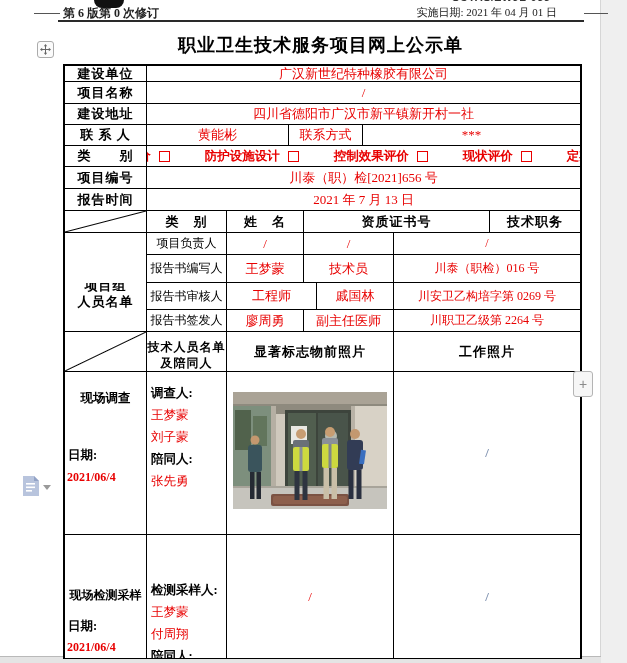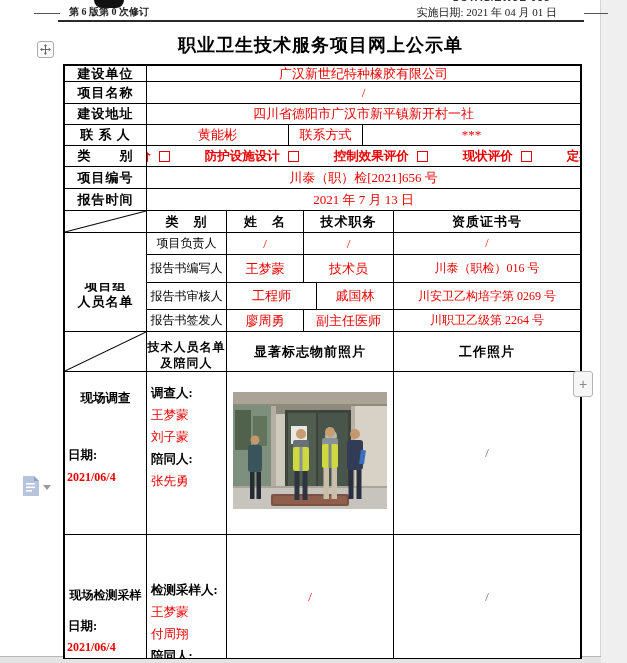--- a/index.html
+++ b/index.html
@@ -18,21 +18,21 @@
   .move-handle{
     position:absolute;left:37px;top:41px;width:17px;height:17px;background:#fbfbfb;
     border:1px solid #ababab;border-radius:3px;box-sizing:border-box;z-index:20;
     display:flex;align-items:center;justify-content:center;
   }
   .comment-icon{position:absolute;left:21px;top:475px;z-index:20;}
   .comment-caret{position:absolute;left:43px;top:485px;width:0;height:0;border-left:4px solid transparent;border-right:4px solid transparent;border-top:5px solid #9a9a9a;}
   
   .hdr-code{position:absolute;left:452px;top:-9px;width:130px;font-size:11px;font-weight:bold;color:#333;letter-spacing:.5px;font-family:"Liberation Sans",sans-serif;}
   .hdr-logo{position:absolute;left:94px;top:0;width:30px;height:8px;background:#111;border-radius:0 0 15px 15px;}
-  .hdr-left{position:absolute;left:69px;top:5px;font-size:10px;font-weight:bold;color:#222;}
+  .hdr-left{position:absolute;left:63px;top:5px;font-size:12px;font-weight:bold;color:#222;}
   .hdr-right{position:absolute;right:70px;top:5px;font-size:11px;font-weight:normal;color:#222;}
   .hdr-rule{position:absolute;left:58px;top:20px;width:526px;height:2px;background:#2a2a2a;}
   .hdr-dash-l{position:absolute;left:34px;top:13px;width:26px;height:1px;background:#555;}
   .hdr-dash-r{position:absolute;left:584px;top:13px;width:24px;height:1px;background:#555;}
   .doc-title{position:absolute;left:63px;top:33px;width:515px;text-align:center;font-size:18px;font-weight:bold;color:#000;letter-spacing:1px;}
   
   .tbl{position:absolute;left:63px;top:64px;width:515px;border:2px solid #000;border-bottom:none;box-sizing:content-box;background:#fff;}
   .r{display:flex;width:515px;}
   .c{
     box-sizing:border-box;border-right:1px solid #000;border-bottom:1px solid #000;
@@ -162,22 +162,22 @@
 
   <div class="r" style="height:22px">
     <div class="c w82 lbl">报告时间</div>
     <div class="c w433 red">2021 年 7 月 13 日</div>
   </div>
 
   <div class="r" style="height:22px">
     <div class="c w82 diag"></div>
     <div class="c w80 lbl">类　别</div>
     <div class="c w77 lbl">姓　名</div>
+    <div class="c w186 lbl">资质证书号</div>
     <div class="c w90 lbl">技术职务</div>
-    <div class="c w186 lbl">资质证书号</div>
   </div>
 
   <div class="r" style="height:22px">
     <div class="c w82" style="border-bottom:none"></div>
     <div class="c w80 small">项目负责人</div>
     <div class="c w77 red">/</div>
     <div class="c w90 red">/</div>
     <div class="c w186 red small">/</div>
   </div>
   <div class="r" style="height:28px">

